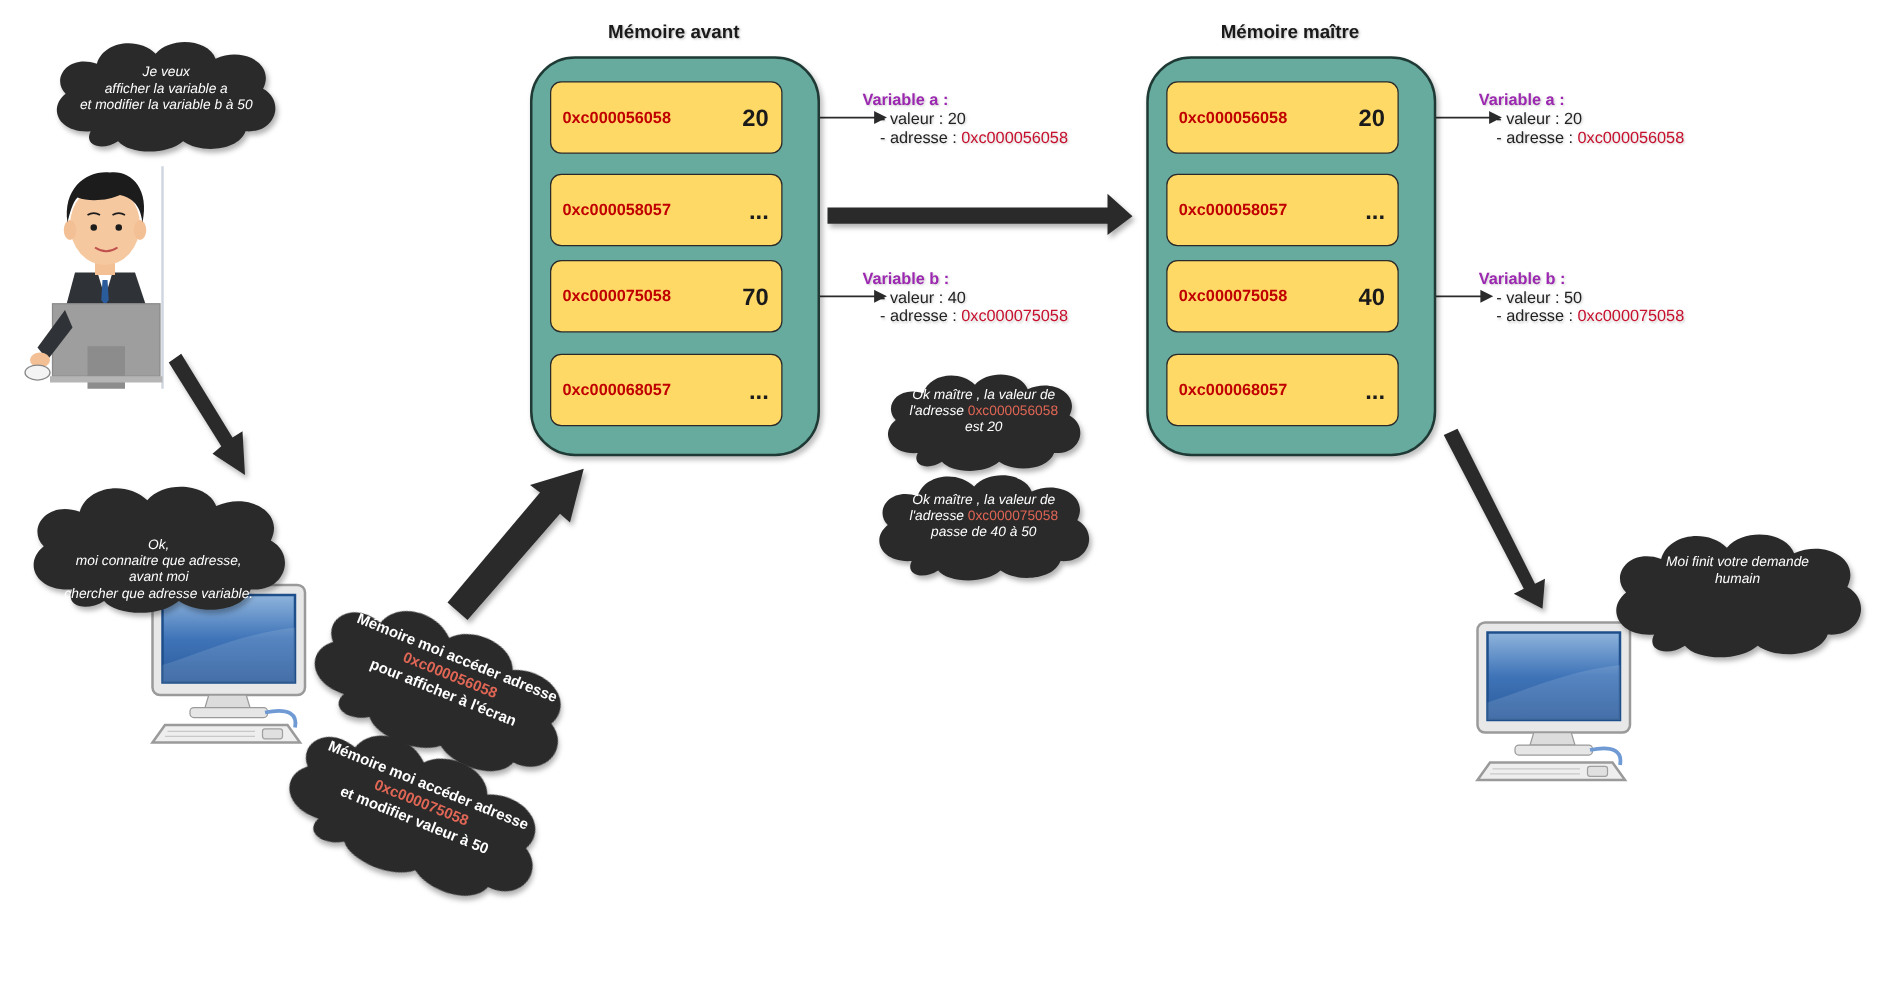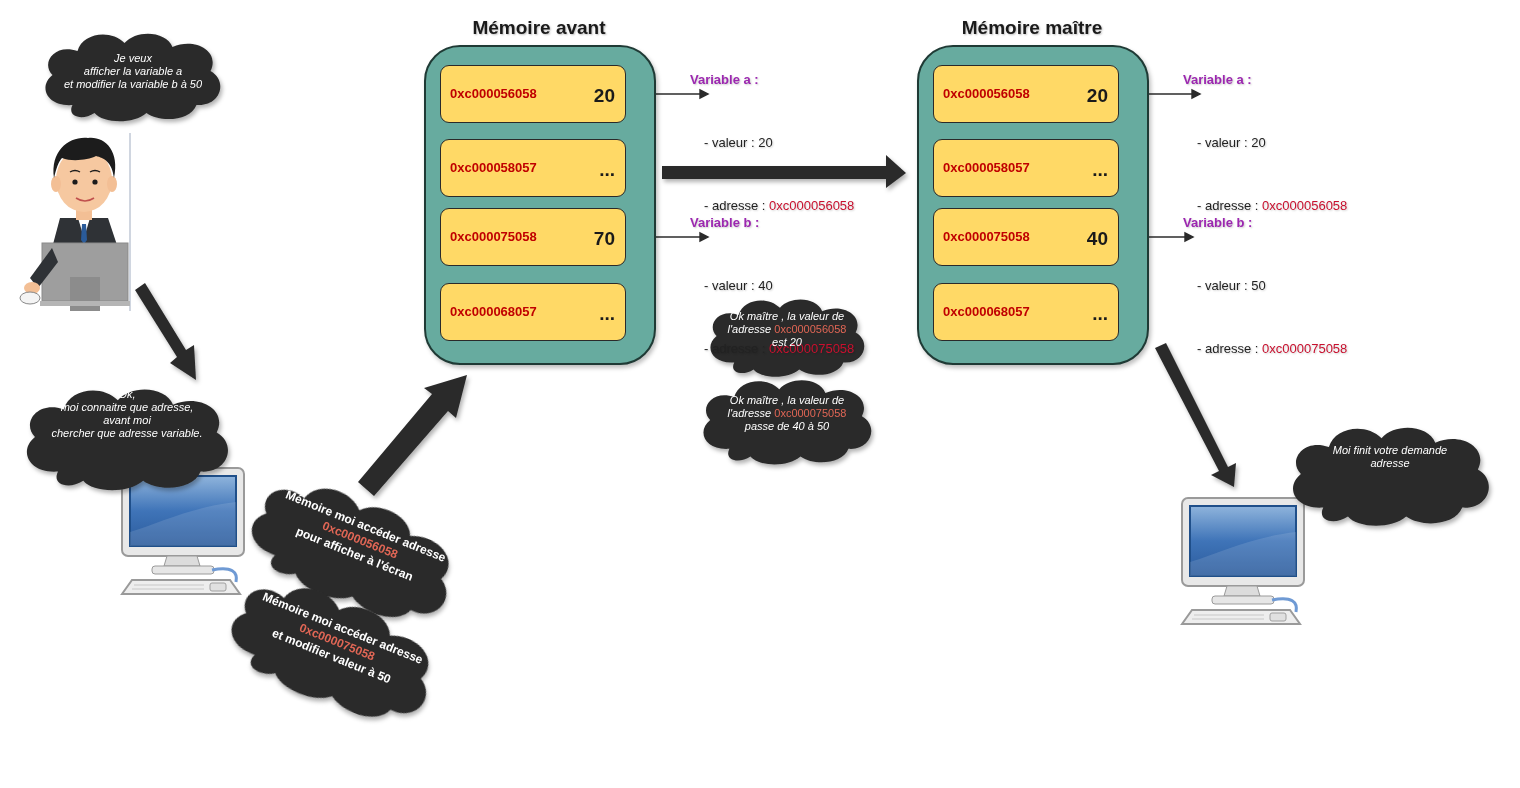--- a/index.html
+++ b/index.html
@@ -1,34 +1,34 @@
 <!DOCTYPE html>
 <html><head>
 <meta charset="utf-8">
 <style>
   html, body { margin:0; padding:0; background:#ffffff; }
   body { width:1520px; height:788px; position:relative; overflow:hidden;
          font-family:"Liberation Sans", "DejaVu Sans", sans-serif; }
   svg.layer { position:absolute; left:0; top:0; width:1520px; height:788px; }
 
   
-  .mem-title { position:absolute; font-weight:bold; font-size:19px; color:#1a1a1a;
+  .mem-title { position:absolute; font-weight:bold; font-size:15px; color:#1a1a1a;
                text-shadow:1px 1px 2px rgba(0,0,0,0.25); text-align:center; width:240px; }
   .mem-box { position:absolute; width:228px; height:316px; background:#67ab9f;
              border:2px solid #1f3a35; border-radius:36px; box-shadow:2px 3px 4px rgba(0,0,0,0.25); }
   .cell { position:absolute; left:14px; width:186px; height:58px; background:#ffd966;
           border:1.5px solid #2a2a2a; border-radius:9px; box-sizing:border-box; }
   .cell .addr { position:absolute; left:9px; top:20px; font-weight:bold; font-size:13px; color:#c00000; }
   .cell .val  { position:absolute; right:10px; top:19px; font-weight:bold; font-size:19px; color:#1a1a1a; }
 
   
   .var-info { position:absolute; font-size:13px; line-height:15px; color:#222;
               text-shadow:1px 1px 2px rgba(0,0,0,0.2); }
   .var-info .vname { color:#9c27b0; font-weight:bold; }
-  .var-info .line { padding-left:14px;margin-top:48px; }
+  .var-info .line { padding-left:14px; }
   .var-info .addrv { color:#c8102e; }
 
   
   .cloud-text { position:absolute; color:#ffffff; font-weight:normal; font-style:italic;
                 font-size:11px; line-height:13px; text-align:center; }
   .cloud-text .hl { color:#e06655; font-style:normal; }
   .rot-text { position:absolute; color:#fff; font-weight:bold; font-size:12px; line-height:15px;
               text-align:center; }
   .rot-text .hl { color:#e06655; }
 </style>
@@ -142,21 +142,21 @@
 
   <use href="#cloud" x="1278" y="418" width="225" height="112" filter="url(#sh)"></use>
 </svg>
 
 <div class="cloud-text" style="left:48px;top:52px;width:170px;">
   <div>Je veux</div>
   <div>afficher la variable a</div>
   <div>et modifier la variable b à 50</div>
 </div>
 
-<div class="cloud-text" style="left:22px;top:388px;width:210px;">
+<div class="cloud-text" style="left:22px;top:430px;width:210px;">
   <div>Ok,</div>
   <div>moi connaitre  que adresse,</div>
   <div>avant moi</div>
   <div>chercher que  adresse variable.</div>
 </div>
 
 <div class="rot-text" style="left:255px;top:518px;width:210px;transform:rotate(22deg);">
   <div>Mémoire moi accéder adresse</div>
   <div class="hl">0xc000056058</div>
   <div>pour afficher à l'écran</div>
@@ -235,14 +235,14 @@
   <div class="line"><span>- adresse : </span><span class="addrv">0xc000056058</span></div>
 </div>
 <div class="var-info" style="left:1183px;top:215px;">
   <div class="vname">Variable  b :</div>
   <div class="line">- valeur : 50</div>
   <div class="line"><span>- adresse : </span><span class="addrv">0xc000075058</span></div>
 </div>
 
 <div class="cloud-text" style="left:1300px;top:444px;width:180px;">
   <div>Moi finit votre demande</div>
-  <div>adresse</div>
+  <div>humain</div>
 </div>
 
 </body></html>

